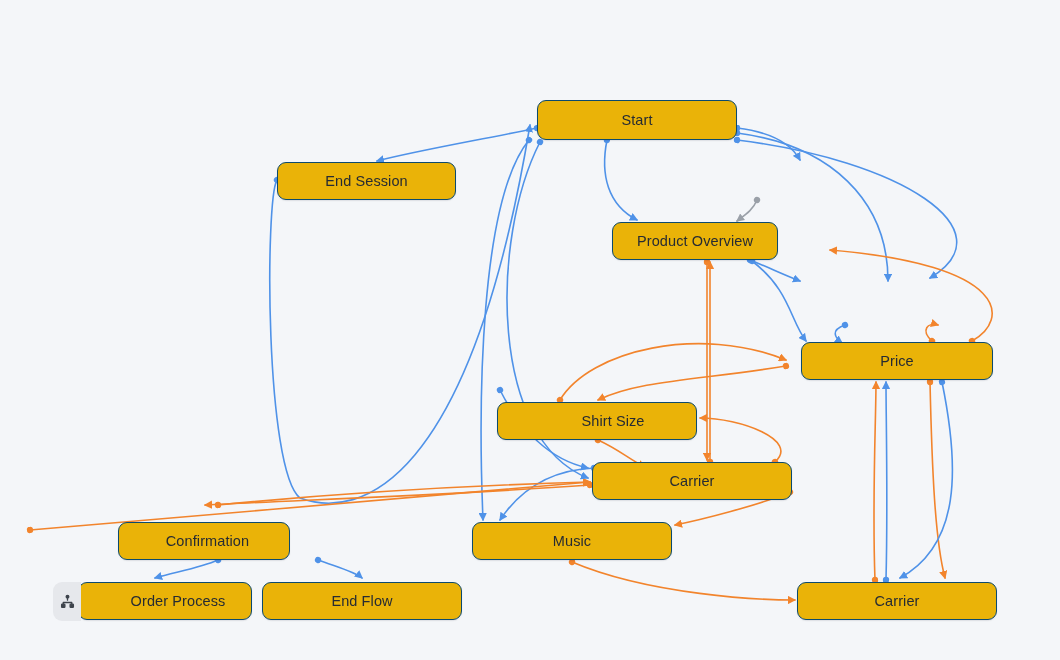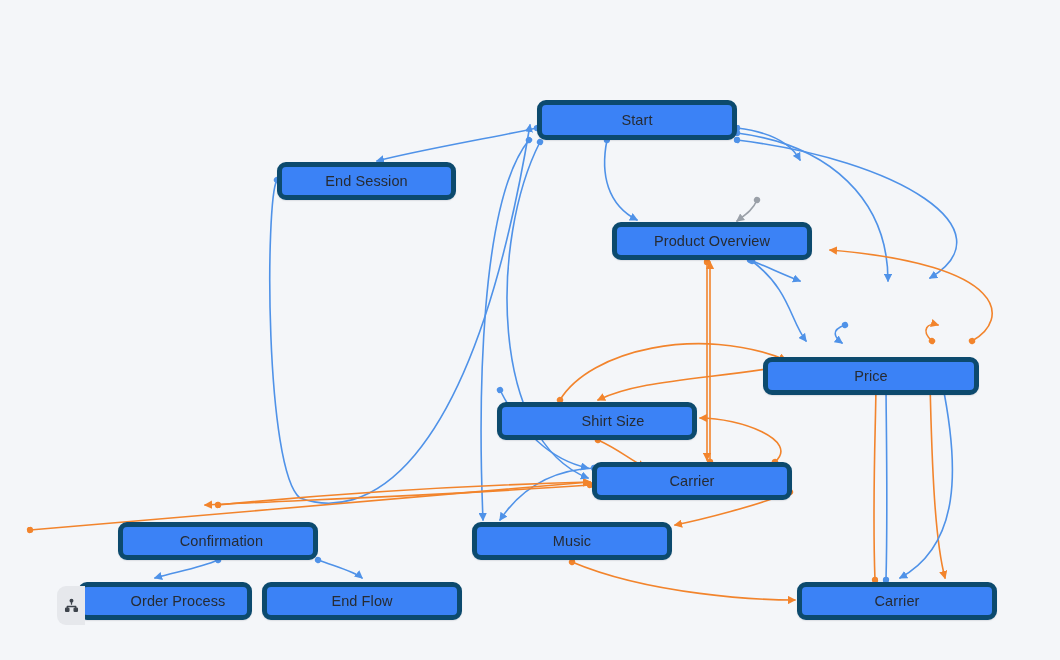--- a/index.html
+++ b/index.html
@@ -30,22 +30,22 @@
   }
   #node-layer {
     position: absolute;
     left: 0; top: 0;
     width: 1060px;
     height: 660px;
   }
   .node {
     position: absolute;
     box-sizing: border-box;
-    background: #3b82f6;
-    border: 5px solid #0c4a6e;
+    background: #eab308;
+    border: 1px solid #0c4a6e;
     border-radius: 9px;
     box-shadow: 0 1px 2px rgba(16,24,40,0.06), 0 1px 1px rgba(16,24,40,0.04);
     display: flex;
     align-items: center;
     justify-content: center;
     cursor: pointer;
   }
   .node-label {
     font-size: 14.5px;
     color: #262b33;
@@ -135,33 +135,33 @@
       </g>
   </svg>
 
   <div id="node-layer">
       <div class="node" style="left: 537px; top: 100px; width: 200px; height: 40px;">
         <span class="node-label">Start</span>
       </div>
       <div class="node" style="left: 277px; top: 162px; width: 179px; height: 38px;">
         <span class="node-label">End Session</span>
       </div>
-      <div class="node" style="left: 612px; top: 222px; width: 200px; height: 38px; align-items: center;">
+      <div class="node" style="left: 612px; top: 222px; width: 166px; height: 38px; align-items: center;">
         <span class="node-label">Product Overview</span>
       </div>
-      <div class="node" style="left: 763px; top: 342px; width: 216px; height: 38px; margin-top: 15px;">
+      <div class="node" style="left: 801px; top: 342px; width: 192px; height: 38px;">
         <span class="node-label">Price</span>
       </div>
       <div class="node" style="left: 497px; top: 402px; width: 200px; height: 38px; padding-left: 32px;">
         <span class="node-label">Shirt Size</span>
       </div>
       <div class="node" style="left: 592px; top: 462px; width: 200px; height: 38px;">
         <span class="node-label">Carrier</span>
       </div>
-      <div class="node" style="left: 118px; top: 522px; width: 200px; height: 38px; padding-left: 7px;">
+      <div class="node" style="left: 118px; top: 522px; width: 172px; height: 38px; padding-left: 7px;">
         <span class="node-label">Confirmation</span>
       </div>
       <div class="node has-icon" style="left: 78px; top: 582px; width: 174px; height: 38px;">
         <span class="node-icon">
           <svg width="15" height="15" viewBox="0 0 24 24" fill="none" stroke="#3d434b" stroke-width="2.1" stroke-linecap="round" stroke-linejoin="round">
             <circle cx="12" cy="4.2" r="2.1" fill="#3d434b"></circle>
             <rect x="2.6" y="16.2" width="5.2" height="5.2" rx="1" fill="#3d434b"></rect>
             <rect x="16.2" y="16.2" width="5.2" height="5.2" rx="1" fill="#3d434b"></rect>
             <path d="M12 6.3 v3.6 M5.2 16.2 v-2.6 h13.6 v2.6"></path>
           </svg>

